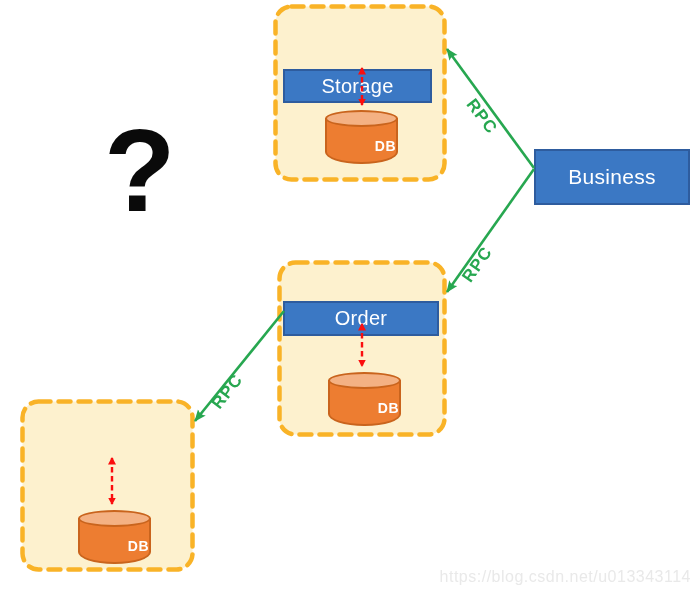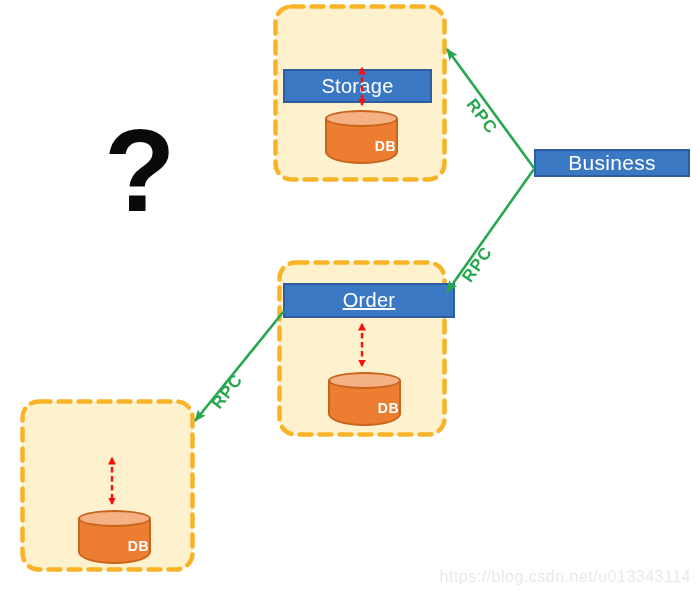--- a/index.html
+++ b/index.html
@@ -38,23 +38,23 @@
     position:absolute;z-index:3;
     display:flex;align-items:center;justify-content:center;
     background:var(--service-fill);
     border:2px solid var(--service-border);
     box-sizing:border-box;
     color:var(--service-text);
     font-size:20px;
     letter-spacing:0.3px;
   }
   .service.storage{left:283px;top:27px;width:149px;height:34px;margin-top:42px;}
-  .service.order{left:283px;top:283px;width:172px;height:35px;text-decoration:underline;}
+  .service.order{left:283px;top:301px;width:156px;height:35px;}
   .service.account{left:35px;top:415px;width:155px;height:37px;}
-  .service.business{left:534px;top:149px;width:156px;height:28px;font-size:21px;}
+  .service.business{left:534px;top:149px;width:156px;height:56px;font-size:21px;}
   .db{position:absolute;width:73px;height:56px;z-index:3;}
   .db.storage-db{left:325px;top:110px;}
   .db.order-db{left:328px;top:372px;}
   .db.account-db{left:78px;top:510px;}
   .db-top{
     position:absolute;left:0;top:0;width:73px;height:17px;
     background:var(--db-top);
     border:2px solid var(--db-border);
     border-radius:50%;
     box-sizing:border-box;z-index:2;

